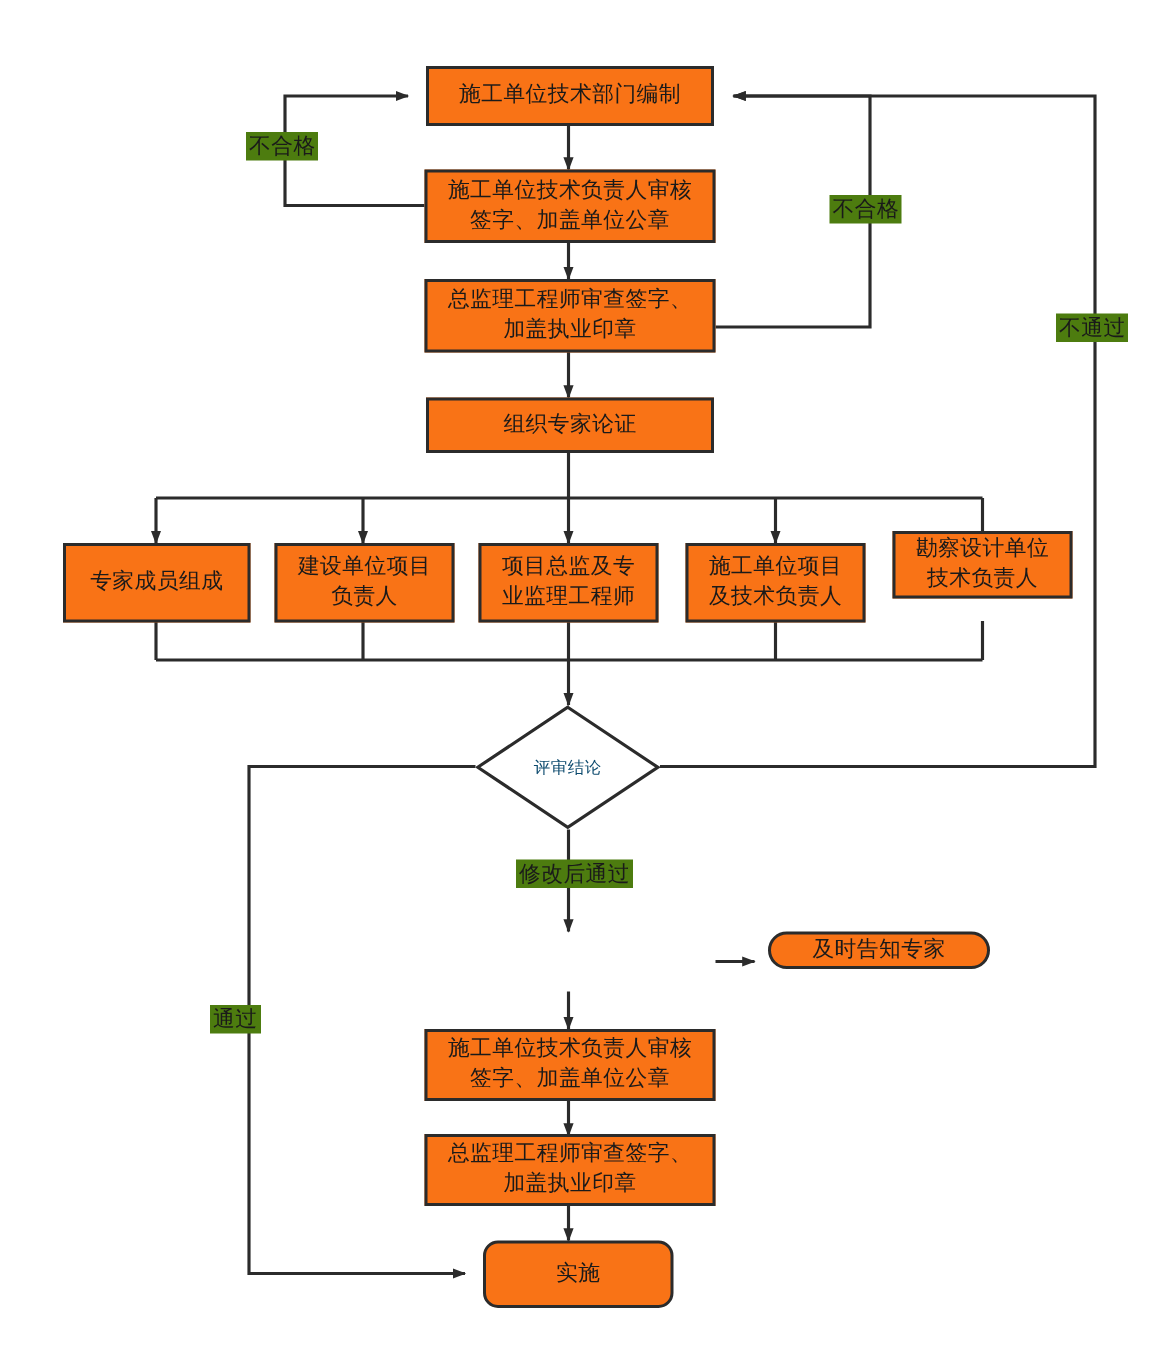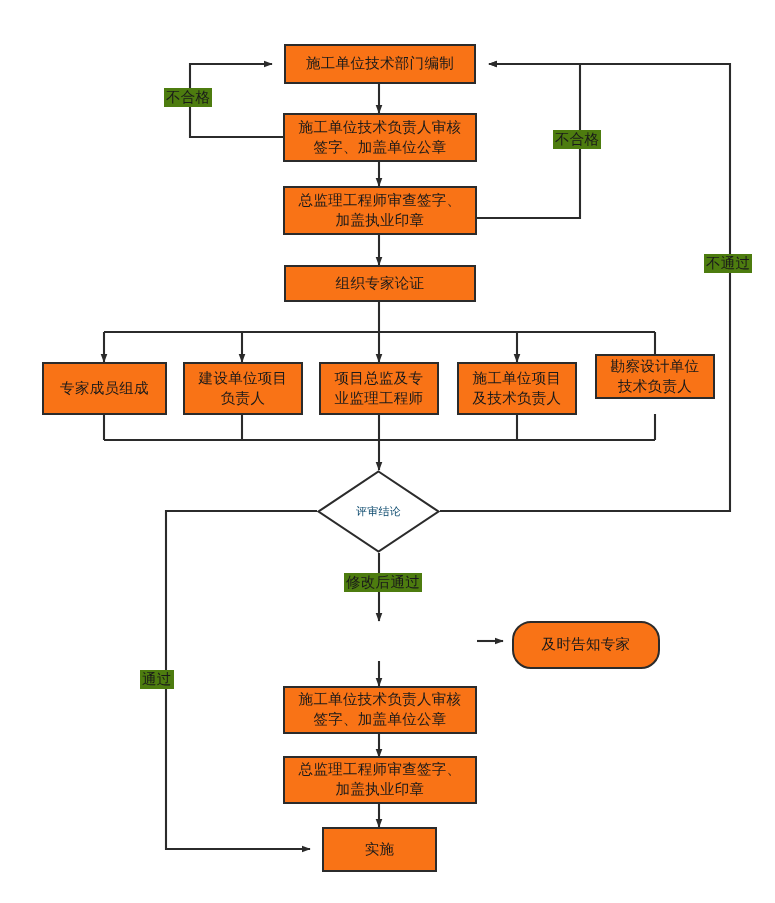--- a/index.html
+++ b/index.html
@@ -151,33 +151,33 @@
 技术负责人</div>
 
   <div class="diamond-wrap" style="left:317px; top:470px; width:123px; height:83px;">
     <svg class="diamond-shape" viewBox="0 0 123 83" preserveAspectRatio="none">
       <polygon points="61.5,1.5 121.5,41.5 61.5,81.5 1.5,41.5" fill="#ffffff" stroke="#2b2b2b" stroke-width="2.1"></polygon>
     </svg>
     <span class="diamond-label">评审结论</span>
   </div>
 
 
-  <div class="node" style="left:512px; top:621px; width:148px; height:48px;border-radius:19px;">及时告知专家</div>
+  <div class="node" style="left:512px; top:621px; width:148px; height:25px;border-radius:19px;">及时告知专家</div>
 
   <div class="node" style="left:283px; top:686px; width:194px; height:48px;">施工单位技术负责人审核
 签字、加盖单位公章</div>
 
   <div class="node" style="left:283px; top:756px; width:194px; height:48px;">总监理工程师审查签字、
 加盖执业印章</div>
 
-  <div class="node" style="left:322px; top:827px; width:115px; height:45px;">实施</div>
+  <div class="node" style="left:322px; top:827px; width:127px; height:45px;border-radius:10px;">实施</div>
 
   <div class="edge-label" style="left:164px; top:88px;">不合格</div>
 
   <div class="edge-label" style="left:553px; top:130px;">不合格</div>
 
-  <div class="edge-label" style="left:704px; top:209px;margin-top:45px;">不通过</div>
+  <div class="edge-label" style="left:704px; top:209px;">不通过</div>
 
   <div class="edge-label" style="left:344px; top:573px;">修改后通过</div>
 
   <div class="edge-label" style="left:140px; top:670px;">通过</div>
 
 </div>
 
 </body></html>

